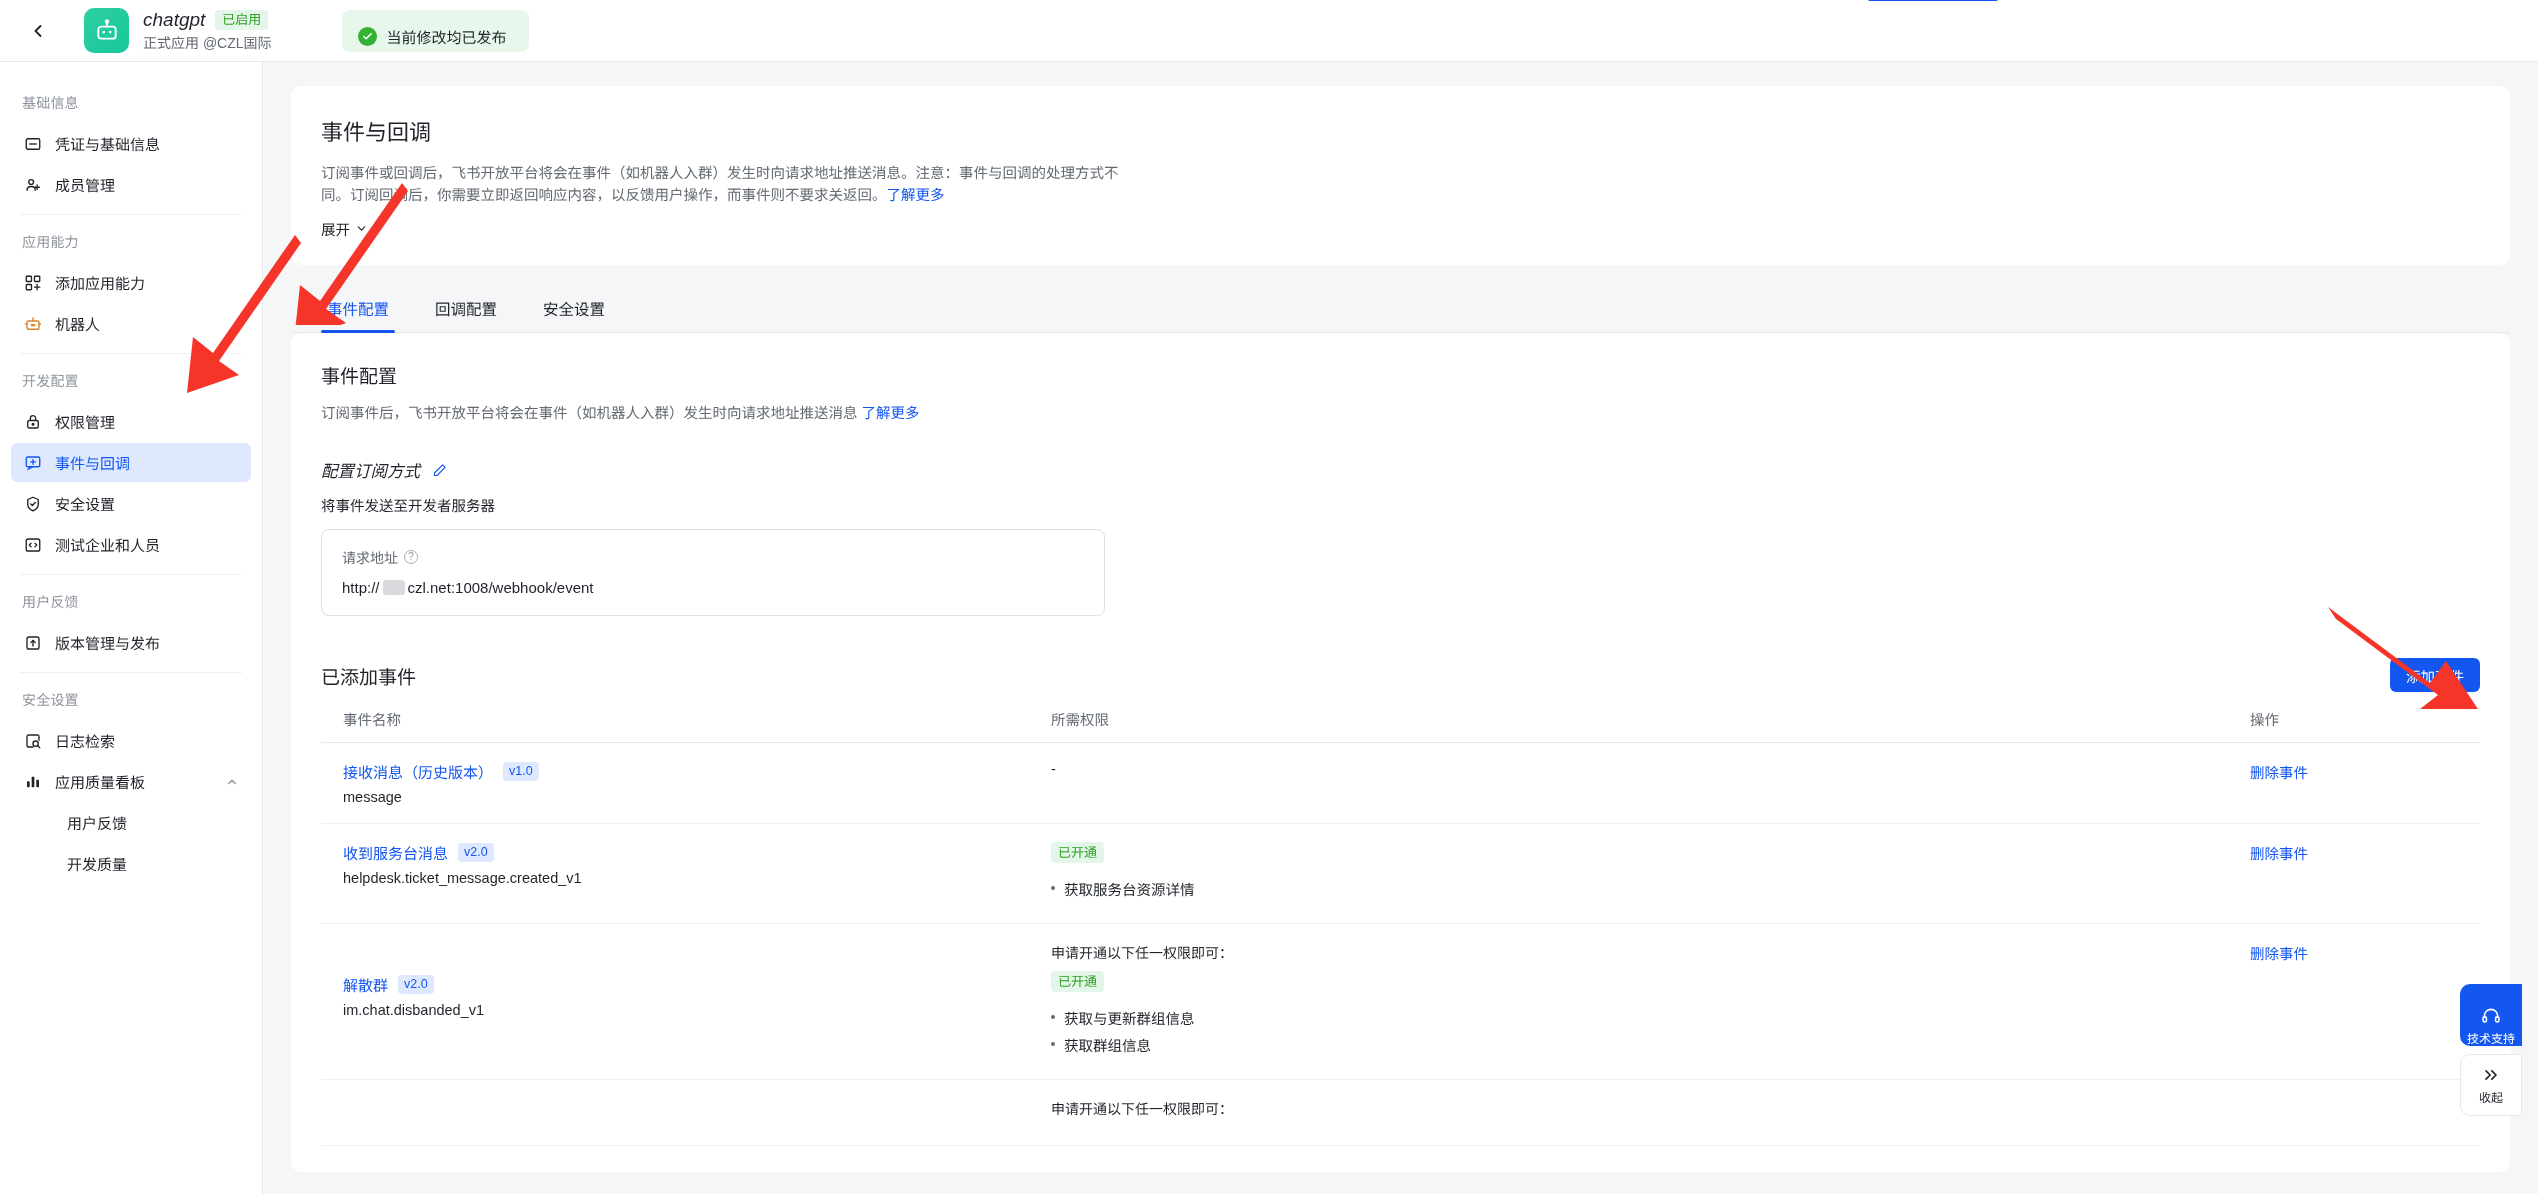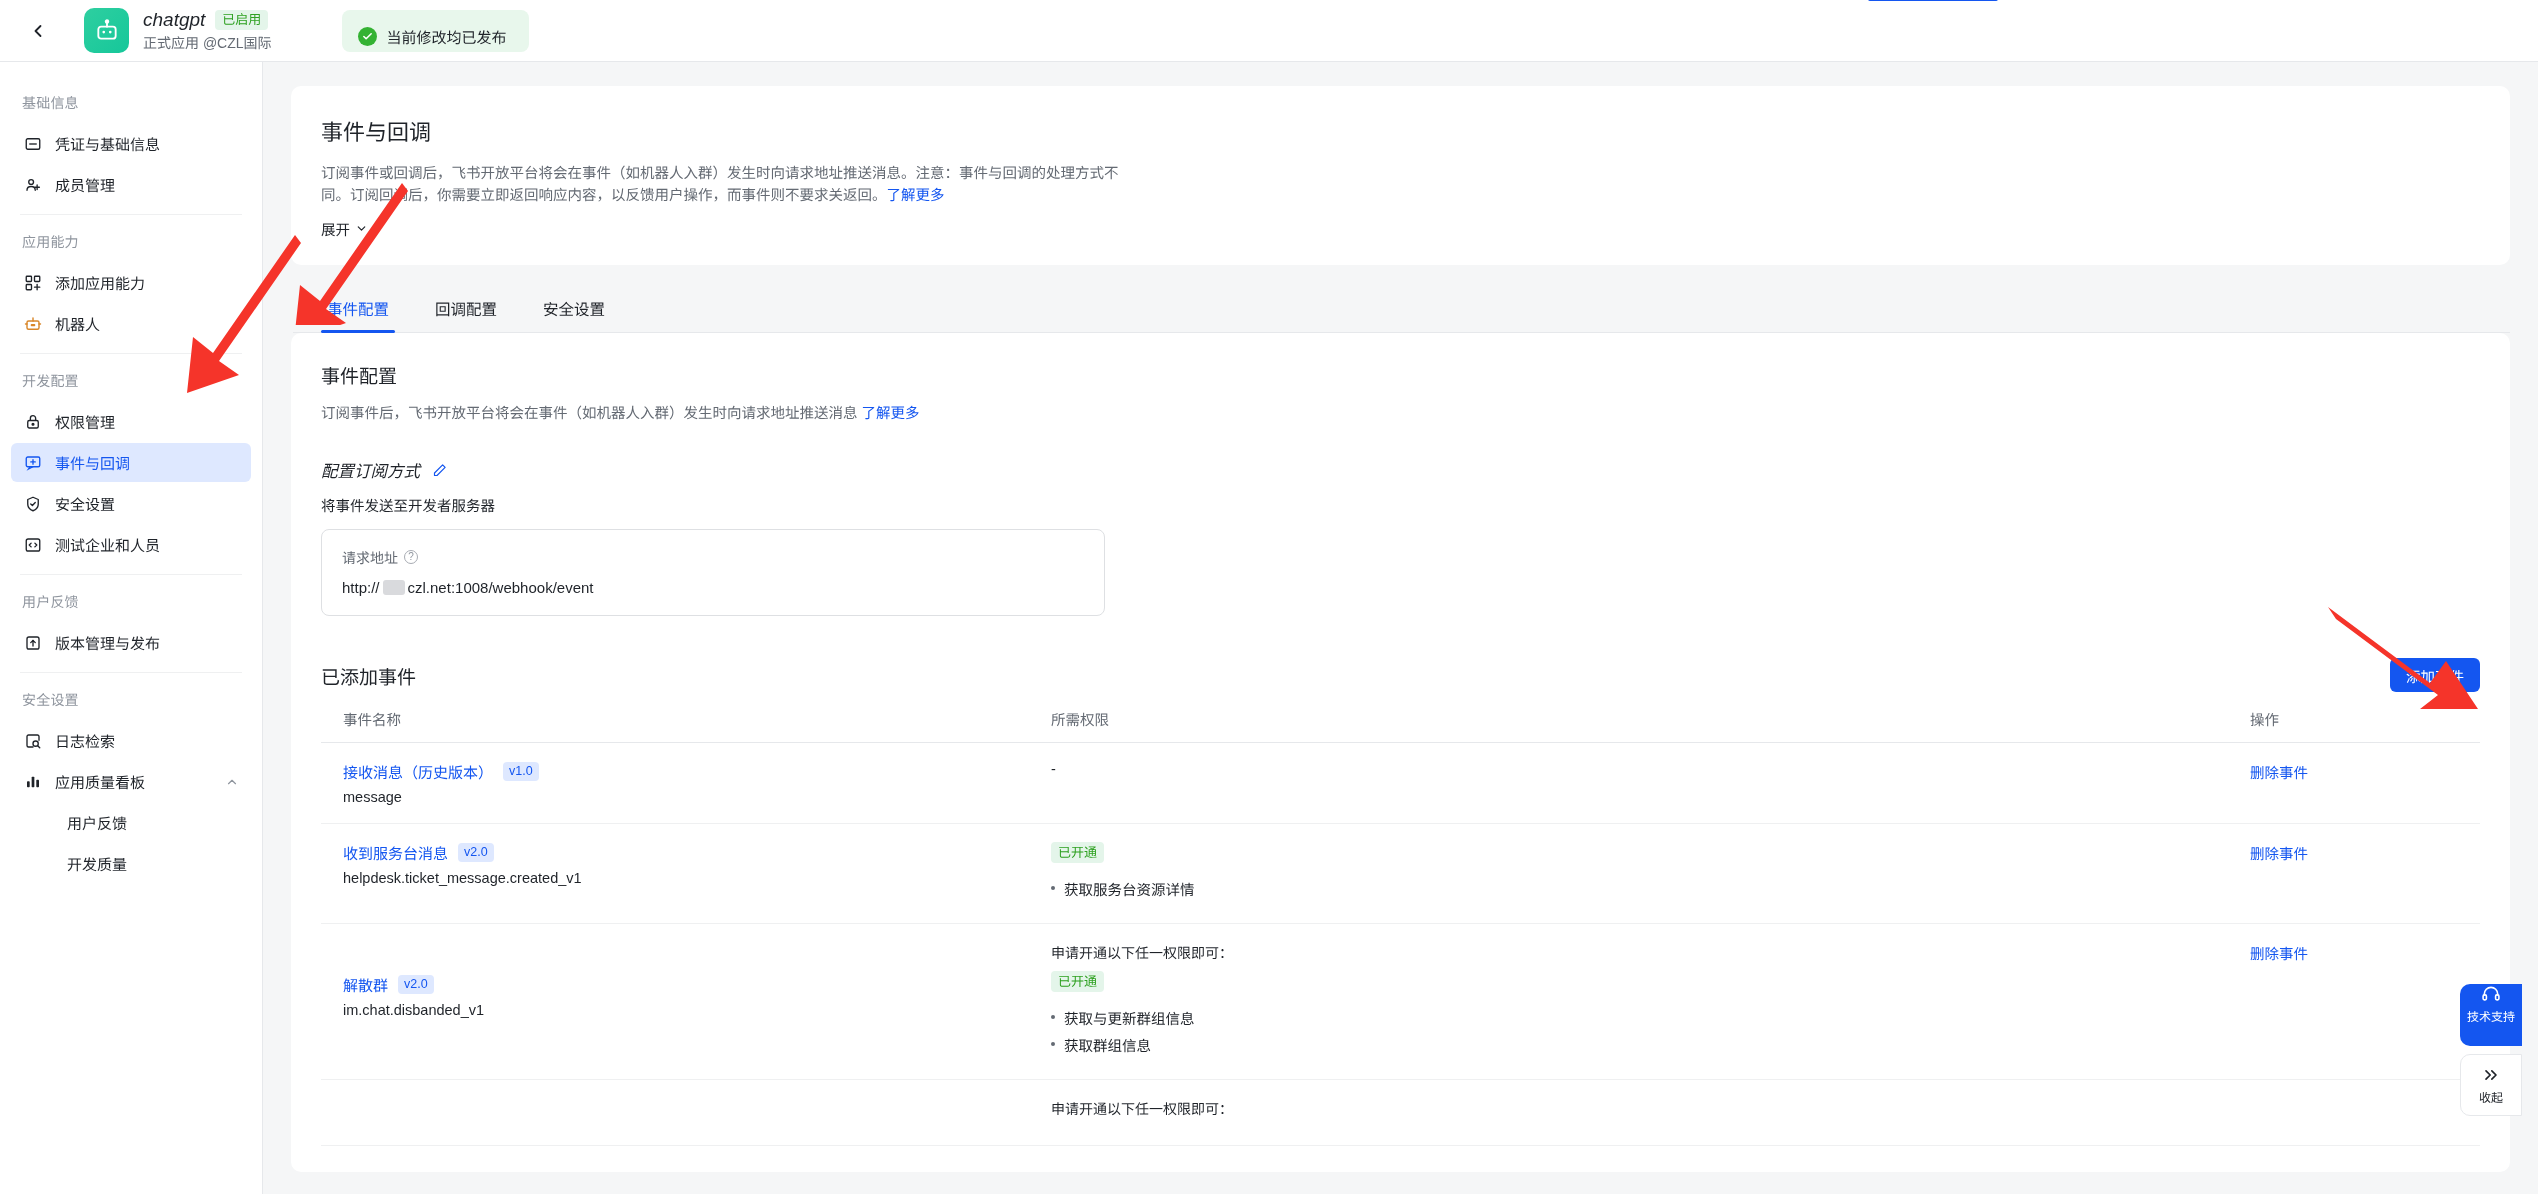--- a/index.html
+++ b/index.html
@@ -289,21 +289,21 @@
     flex-direction: column;
     gap: 8px;
     z-index: 20;
   }
   .fab-support {
     width: 62px; height: 62px;
     background: #1456f0;
     color: #fff;
     border-radius: 10px 0 0 10px;
     display: flex; flex-direction: column;
-    align-items: center; justify-content: flex-start;
+    align-items: center; justify-content: flex-end;
     gap: 3px;
     font-size: 12px;
     cursor: pointer;
   }
   .fab-collapse {
     width: 62px; height: 62px;
     background: #fff;
     color: #1f2329;
     border-radius: 10px 0 0 10px;
     border: 1px solid #e6e8eb;

